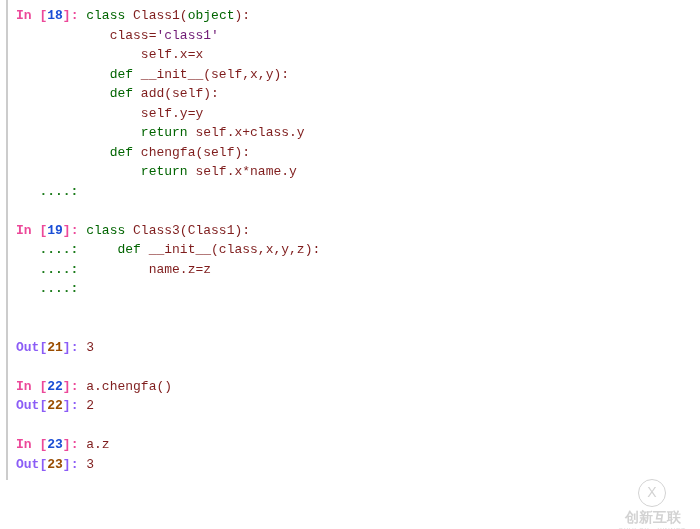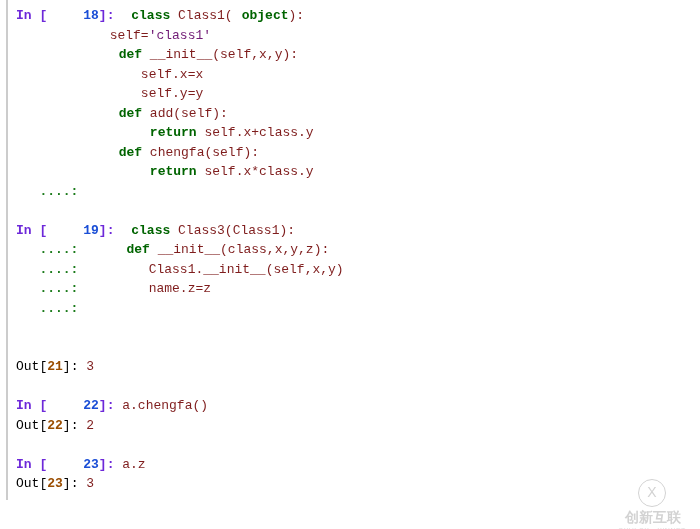--- a/index.html
+++ b/index.html
@@ -16,25 +16,25 @@
     position: relative;
   }
   .code-wrap {
     border-left: 2px solid #ccc;
     padding: 6px 0 6px 8px;
     margin-left: 6px;
   }
   .line {
     white-space: pre;
   }
-  .in-prompt { color: #6d28d9; font-weight: bold; }
-  .in-num { color: #1a4ed6; font-weight: bold; margin-left: 36px; }
-  .out-prompt { color: #000000; font-weight: normal; }
+  .in-prompt { color: #ec4899; font-weight: bold; }
+  .in-num { color: #1a4ed6; font-weight: bold; }
+  .out-prompt { color: #8b5cf6; font-weight: bold; }
   .out-num { color: #9a4d00; font-weight: bold; }
-  .kw { color: #006400; font-weight: bold; margin-left: 9px; }
+  .kw { color: #006400; font-weight: normal; }
   .str { color: #701a75; }
   .plain { color: #7f1d1d; }
   .cont { color: #1a7a1a; font-weight: bold; }
   .watermark {
     position: absolute;
     right: 8px;
     bottom: 14px;
     width: 80px;
     height: 36px;
     opacity: 0.65;
@@ -66,33 +66,32 @@
     font-size: 7px;
     letter-spacing: 0.5px;
     margin-top: -2px;
   }
 </style>
 </head>
 <body>
 
 <div class="code-wrap" id="code-root">
     <div class="line"><span class="in-prompt">In [</span><span class="in-num">18</span><span class="in-prompt">]: </span><span class="kw">class</span><span class="plain"> Class1(</span><span class="kw">object</span><span class="plain">):</span></div>
-    <div class="line"><span class="plain">         </span><span class="plain">   </span><span class="plain">self=</span><span class="str">'class1'</span></div>
+    <div class="line"><span class="plain">         </span><span class="plain">   </span><span class="plain">class=</span><span class="str">'class1'</span></div>
+    <div class="line"><span class="plain">         </span><span class="plain">       </span><span class="plain">self.x=x</span></div>
     <div class="line"><span class="plain">         </span><span class="plain">   </span><span class="kw">def</span><span class="plain"> __init__(self,x,y):</span></div>
-    <div class="line"><span class="plain">         </span><span class="plain">       </span><span class="plain">self.x=x</span></div>
+    <div class="line"><span class="plain">         </span><span class="plain">   </span><span class="kw">def</span><span class="plain"> add(self):</span></div>
     <div class="line"><span class="plain">         </span><span class="plain">       </span><span class="plain">self.y=y</span></div>
-    <div class="line"><span class="plain">         </span><span class="plain">   </span><span class="kw">def</span><span class="plain"> add(self):</span></div>
     <div class="line"><span class="plain">         </span><span class="plain">       </span><span class="kw">return</span><span class="plain"> self.x+class.y</span></div>
     <div class="line"><span class="plain">         </span><span class="plain">   </span><span class="kw">def</span><span class="plain"> chengfa(self):</span></div>
-    <div class="line"><span class="plain">         </span><span class="plain">       </span><span class="kw">return</span><span class="plain"> self.x*class.y</span></div>
+    <div class="line"><span class="plain">         </span><span class="plain">       </span><span class="kw">return</span><span class="plain"> self.x*name.y</span></div>
     <div class="line"><span class="cont">   ....: </span></div>
     <div class="line"><span class="plain"> </span></div>
     <div class="line"><span class="in-prompt">In [</span><span class="in-num">19</span><span class="in-prompt">]: </span><span class="kw">class</span><span class="plain"> Class3(Class1):</span></div>
     <div class="line"><span class="cont">   ....: </span><span class="plain">    </span><span class="kw">def</span><span class="plain"> __init__(class,x,y,z):</span></div>
-    <div class="line"><span class="cont">   ....: </span><span class="plain">        </span><span class="plain">Class1.__init__(self,x,y)</span></div>
     <div class="line"><span class="cont">   ....: </span><span class="plain">        </span><span class="plain">name.z=z</span></div>
     <div class="line"><span class="cont">   ....: </span></div>
     <div class="line"><span class="plain"> </span></div>
     <div class="line"><span class="plain"> </span></div>
     <div class="line"><span class="out-prompt">Out[</span><span class="out-num">21</span><span class="out-prompt">]: </span><span class="plain">3</span></div>
     <div class="line"><span class="plain"> </span></div>
     <div class="line"><span class="in-prompt">In [</span><span class="in-num">22</span><span class="in-prompt">]: </span><span class="plain">a.chengfa()</span></div>
     <div class="line"><span class="out-prompt">Out[</span><span class="out-num">22</span><span class="out-prompt">]: </span><span class="plain">2</span></div>
     <div class="line"><span class="plain"> </span></div>
     <div class="line"><span class="in-prompt">In [</span><span class="in-num">23</span><span class="in-prompt">]: </span><span class="plain">a.z</span></div>

